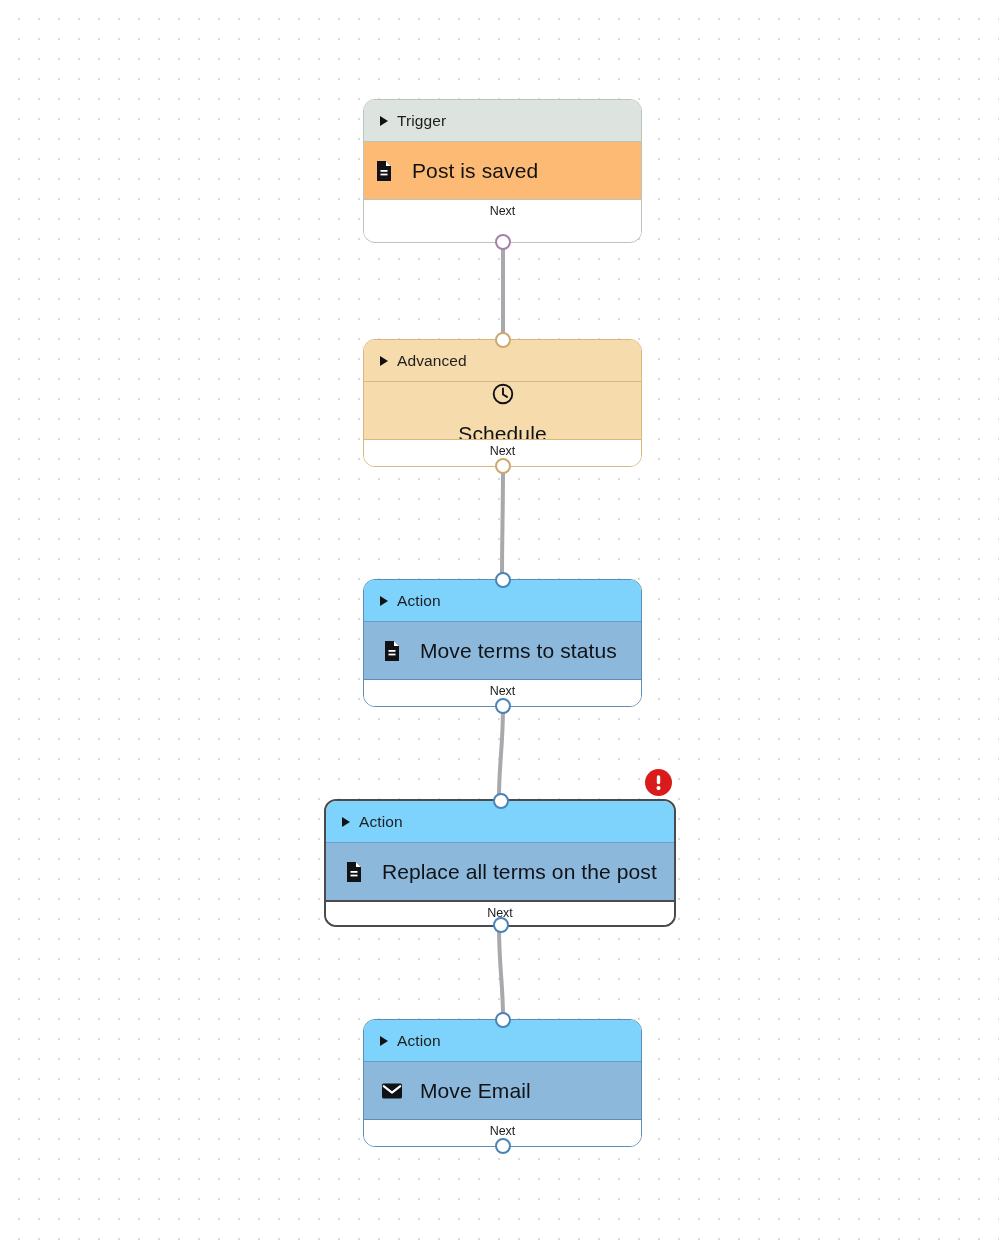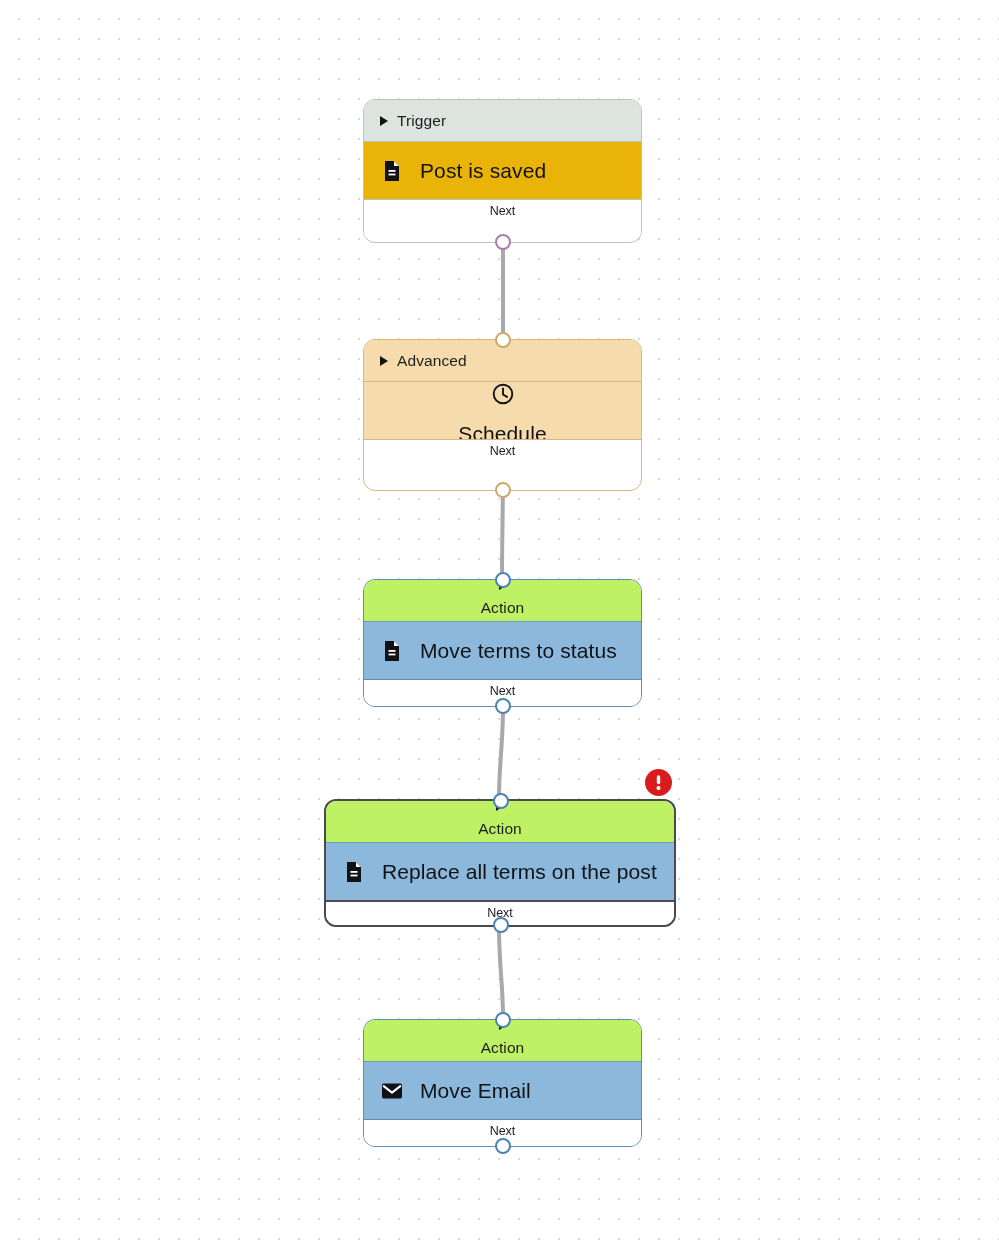--- a/index.html
+++ b/index.html
@@ -122,34 +122,34 @@
     left: 50%;
     transform: translate(-50%, -50%);
     z-index: 5;
   }
   .port.in  { top: 0; }
   .port.out { top: 100%; }
 
   
   .node.trigger  { border: 1px solid #b9c4bd; }
   .trigger .node-header { background: #dde3df; }
-  .trigger .node-body   { background: #eab308; }
+  .trigger .node-body   { background: #fdba74; padding-left: 8px; }
   .trigger .node-divider{ background: #b9c4bd; }
   .trigger .node-footer { border-top: 1px solid #b9c4bd; }
   .trigger .port        { border-color: #a87fa8; }
 
   .node.advanced { border: 1px solid #d9b77e; }
   .advanced .node-header { background: #f6dcac; }
   .advanced .node-body   { background: #f6dcac; flex-direction: column; }
   .advanced .node-divider{ background: #d9b77e; }
   .advanced .node-footer { border-top: 1px solid #d9b77e; }
   .advanced .port        { border-color: #cda971; }
 
   .node.action { border: 1px solid #5b8db8; }
-  .action .node-header { background: #bef264; flex-direction: column; }
+  .action .node-header { background: #7dd3fc; }
   .action .node-body   { background: #8cb8dc; }
   .action .node-divider{ background: #6d9dc6; }
   .action .node-footer { border-top: 1px solid #5b8db8; }
   .action .port        { border-color: #4a83b5; }
 
   
   .node.selected {
     border: 2.5px solid #4b4b4f;
   }
   .node.selected .node-footer { border-top: 2px solid #4b4b4f; }
@@ -199,21 +199,21 @@
         </svg>
         <span class="node-title">Post is saved</span>
       </div>
       <div class="node-footer">
         <span class="next-label">Next</span>
       </div>
     </div>
     <div class="port out"></div>
   </div>
 
-  <div class="node advanced" style="left:363px; top:339px; width:279px; height:152px;">
+  <div class="node advanced" style="left:363px; top:339px; width:279px; height:128px;">
     <div class="node-inner">
       <div class="node-header">
         <span class="caret"></span>
         <span>Advanced</span>
       </div>
       <div class="node-divider"></div>
       <div class="node-body">
         <svg class="node-icon" viewBox="0 0 24 24">
           <circle cx="12" cy="12" r="9.3" fill="none" stroke="#111215" stroke-width="1.9"></circle>
           <path d="M12 6.4v6.1l4 2.4" fill="none" stroke="#111215" stroke-width="1.9" stroke-linecap="round" stroke-linejoin="round"></path>

